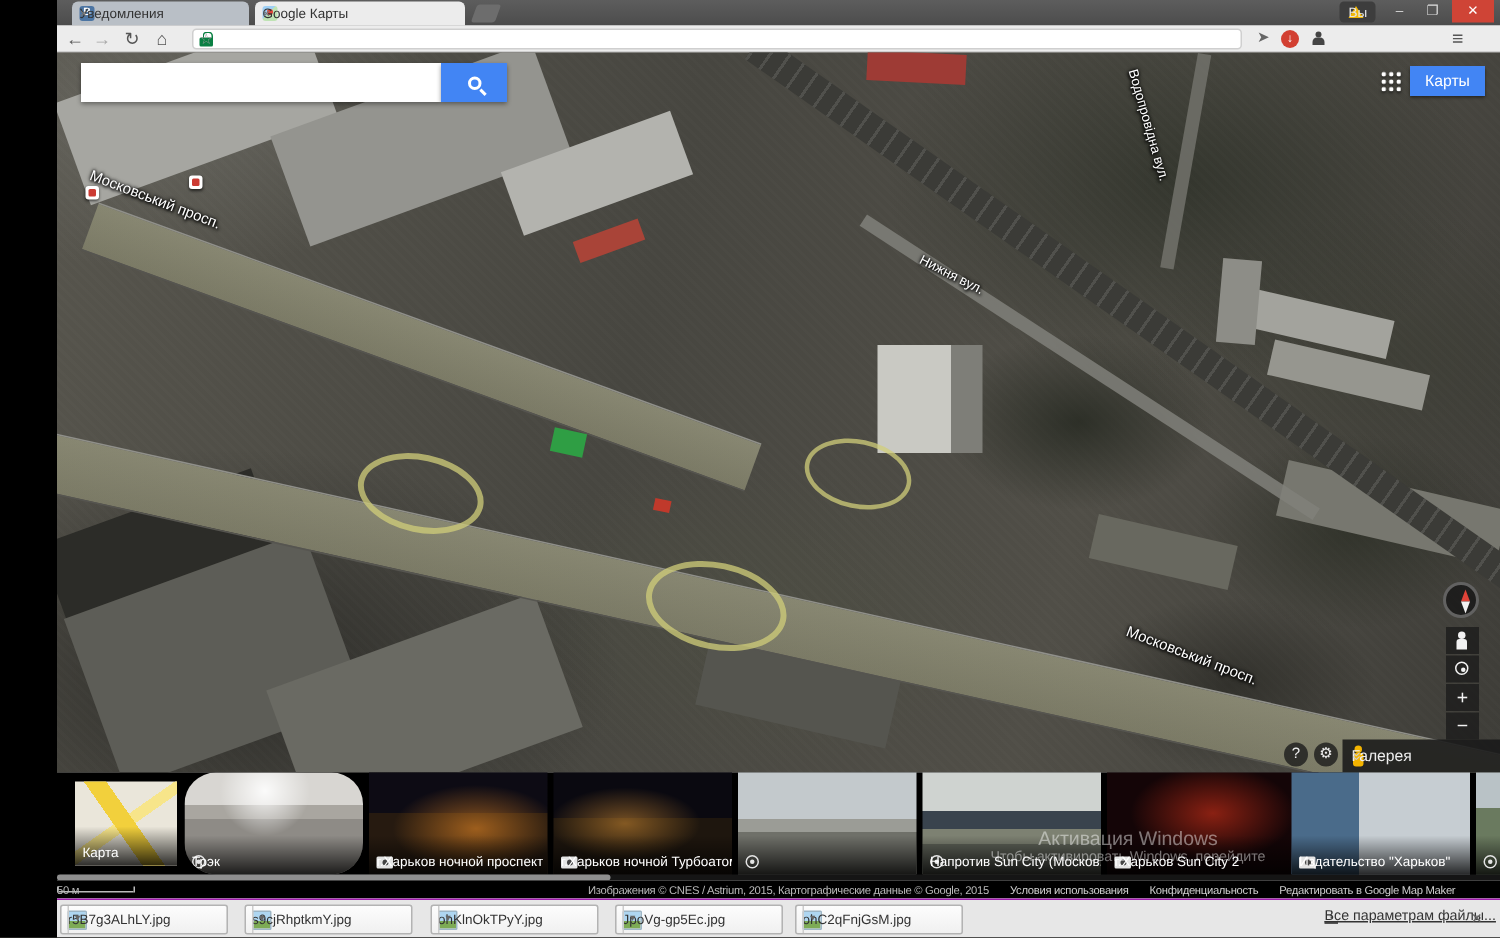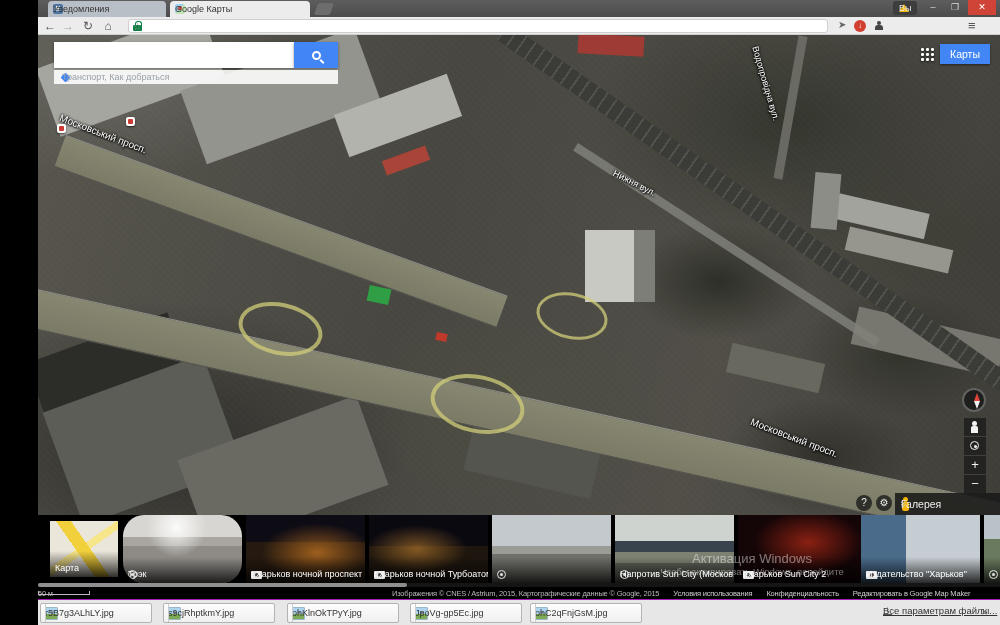--- a/index.html
+++ b/index.html
@@ -266,24 +266,20 @@
       <div class="maplabel" style="left:722px;top:10px;transform:rotate(74deg);font-size:9px;">Водопровідна вул.</div>
       <div class="maplabel" style="left:715px;top:381px;transform:rotate(21deg);">Московський просп.</div>
 
       <div class="busstop" style="left:88px;top:82px;"></div>
       <div class="busstop" style="left:19px;top:89px;"></div>
 
       <div id="searchcard"></div>
       <div id="searchbtn">
         <span class="mag"></span>
       </div>
-      <div id="hintbar">
-        <span class="dir-ic"></span>
-        <span style="position:relative;">Транспорт, Как добраться</span>
-      </div>
 
       <div id="appsgrid"></div>
       <div id="signin">Карты</div>
 
       <div class="compass">
         <div class="needle-n"></div>
         <div class="needle-s"></div>
       </div>
       <div class="mbtn" style="top:383px;">
         <span class="peg-s"></span>

